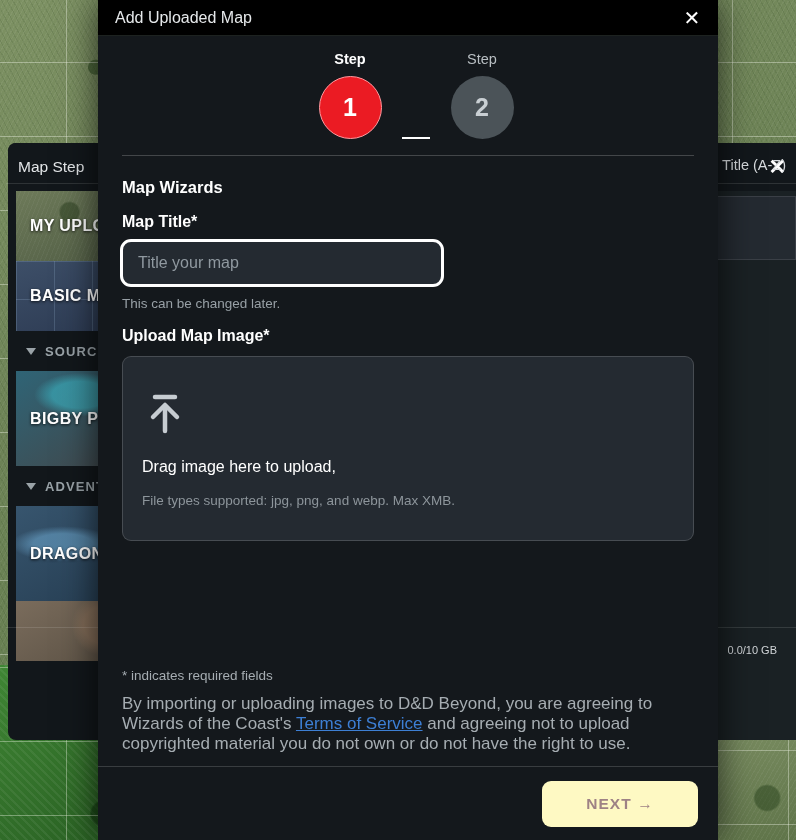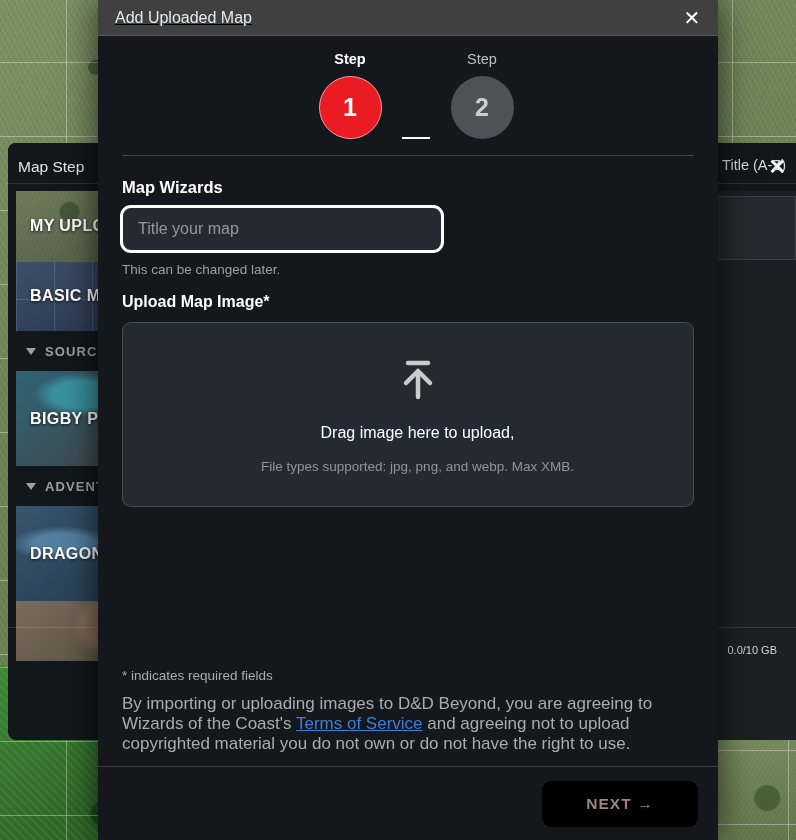--- a/index.html
+++ b/index.html
@@ -232,24 +232,23 @@
     background: #14181c;
     display: flex;
     flex-direction: column;
     box-shadow: 0 0 34px rgba(0,0,0,.7);
   }
   #modal-header {
     height: 36px;
     flex: 0 0 36px;
     display: flex;
     align-items: center;
-    background: #404040;
+    background: #000000;
     border-bottom: 1px solid rgba(160,190,180,.18);
     position: relative;
-    text-decoration: underline;
   }
   #modal-title {
     margin-left: 17px;
     color: #e6e9eb;
     font-size: 16px;
   }
   #modal-close {
     position: absolute;
     right: 14px; top: 50%;
     transform: translateY(-50%);
@@ -361,21 +360,20 @@
   }
 
   #dropzone {
     margin-top: 11px;
     height: 185px;
     background: #242a31;
     border: 1px solid rgba(255,255,255,.16);
     border-radius: 9px;
     display: flex;
     flex-direction: column;
-    align-items: center;
     justify-content: center;
     cursor: pointer;
     padding-left: 19px;
   }
   #upload-icon { margin-bottom: 14px; }
   .drop-line {
     color: #ffffff;
     font-size: 16px;
     line-height: 26px;
   }
@@ -431,21 +429,21 @@
     border: none;
   }
   #cancel-button {
     width: 158px;
     background: #363e45;
     color: #ffffff;
     border: 1px solid #8b9298;
   }
   #next-button {
     width: 156px;
-    background: #000000;
+    background: #fef9c3;
     color: #9e8285;
     cursor: default;
   }
 </style>
 </head>
 <body>
 
 <div id="bg-layer"></div>
 <div id="bg-grid"></div>
 <div id="bg-lower"></div>
@@ -518,20 +516,21 @@
         <div class="step-circle inactive">2</div>
       </div>
     </div>
 
     <div id="head-divider"></div>
 
     <div id="form-area">
 
       <div id="map-details-title">Map Wizards</div>
 
+      <div class="field-label">Map Title*</div>
 
       <div id="title-input-wrap">
         <input id="title-input" type="text" placeholder="Title your map" style="">
       </div>
 
       <div id="title-helper">This can be changed later.</div>
 
       <div class="field-label">Upload Map Image*</div>
 
       <div id="dropzone">

